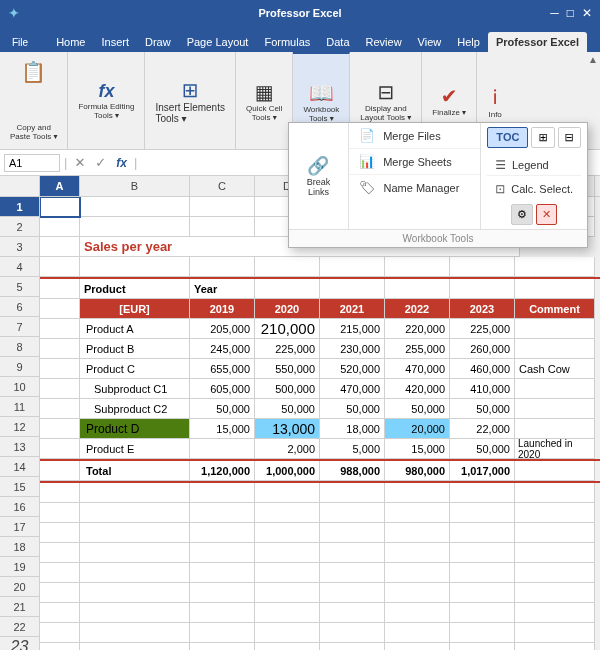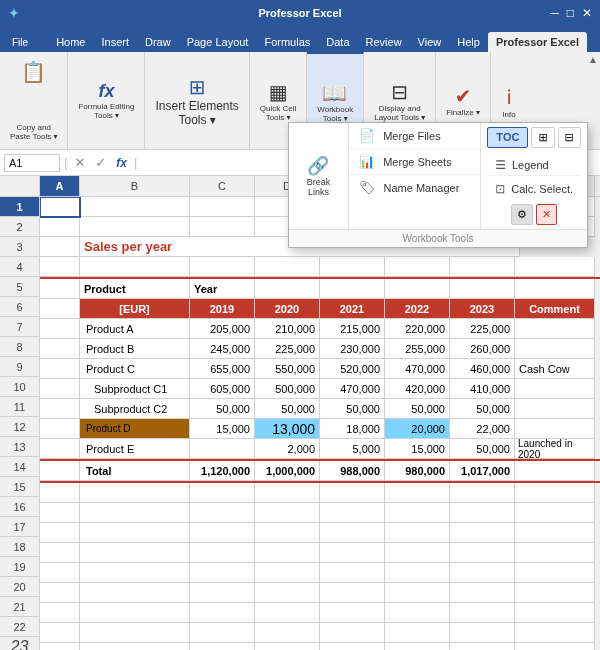--- a/index.html
+++ b/index.html
@@ -49,21 +49,21 @@
     <div style="display:flex; flex-direction:column; align-items:center; justify-content:center; padding:4px; cursor:pointer; border-radius:3px; flex:1;">
       <span style="font-size:18px; font-style:italic; font-weight:bold; color:#2b579a;">fx</span>
       <span style="font-size:8px; text-align:center; color:#333; white-space:pre-line;">Formula Editing
 Tools ▾</span>
     </div>
   </div>
 
   <div style="display:flex; flex-direction:column; align-items:center; padding:4px 6px; border-right:1px solid #d0d0d0; min-width:52px;">
     <div style="display:flex; flex-direction:column; align-items:center; justify-content:center; padding:4px; cursor:pointer; border-radius:3px; flex:1;">
       <span style="font-size:20px; color:#2b579a;">⊞</span>
-      <span style="font-size:12px; text-align:center; color:#333; white-space:pre-line;">Insert Elements
+      <span style="font-size:10px; text-align:left; color:#333; white-space:pre-line;">Insert Elements
 Tools ▾</span>
     </div>
   </div>
 
   <div style="display:flex; flex-direction:column; align-items:center; padding:4px 6px; border-right:1px solid #d0d0d0; min-width:52px;">
     <div style="display:flex; flex-direction:column; align-items:center; justify-content:center; padding:4px; cursor:pointer; border-radius:3px; flex:1;">
       <span style="font-size:20px; color:#333;">▦</span>
       <span style="font-size:8px; text-align:center; color:#333; white-space:pre-line;">Quick Cell
 Tools ▾</span>
     </div>
@@ -267,21 +267,21 @@
         <div style="width:65px; height:20px; border-right:1px solid #d0d0d0; border-bottom:1px solid #d0d0d0; background:#c0392b; color:white; font-size:11px; font-weight:600; display:flex; align-items:center; justify-content:center;">2021</div>
         <div style="width:65px; height:20px; border-right:1px solid #d0d0d0; border-bottom:1px solid #d0d0d0; background:#c0392b; color:white; font-size:11px; font-weight:600; display:flex; align-items:center; justify-content:center;">2022</div>
         <div style="width:65px; height:20px; border-right:1px solid #d0d0d0; border-bottom:1px solid #d0d0d0; background:#c0392b; color:white; font-size:11px; font-weight:600; display:flex; align-items:center; justify-content:center;">2023</div>
         <div style="width:80px; height:20px; border-right:1px solid #d0d0d0; border-bottom:1px solid #d0d0d0; background:#c0392b; color:white; font-size:11px; font-weight:600; display:flex; align-items:center; justify-content:center;">Comment</div>
       </div>
 
       <div style="display:flex;">
         <div style="width:40px; height:20px; border-right:1px solid #d0d0d0; border-bottom:1px solid #d0d0d0; background:white;"></div>
         <div style="width:110px; height:20px; border-right:1px solid #d0d0d0; border-bottom:1px solid #d0d0d0; background:white; font-size:11px; padding:0 6px; display:flex; align-items:center;">Product A</div>
         <div style="width:65px; height:20px; border-right:1px solid #d0d0d0; border-bottom:1px solid #d0d0d0; background:white; font-size:11px; padding:0 4px; display:flex; align-items:center; justify-content:flex-end;">205,000</div>
-        <div style="width:65px; height:20px; border-right:1px solid #d0d0d0; border-bottom:1px solid #d0d0d0; background:white; font-size:11px; padding:0 4px; display:flex; align-items:center; justify-content:flex-end;">210,000</div>
+        <div style="width:65px; height:20px; border-right:1px solid #d0d0d0; border-bottom:1px solid #d0d0d0; background:white; font-size:15px; padding:0 4px; display:flex; align-items:center; justify-content:flex-end;">210,000</div>
         <div style="width:65px; height:20px; border-right:1px solid #d0d0d0; border-bottom:1px solid #d0d0d0; background:white; font-size:11px; padding:0 4px; display:flex; align-items:center; justify-content:flex-end;">215,000</div>
         <div style="width:65px; height:20px; border-right:1px solid #d0d0d0; border-bottom:1px solid #d0d0d0; background:white; font-size:11px; padding:0 4px; display:flex; align-items:center; justify-content:flex-end;">220,000</div>
         <div style="width:65px; height:20px; border-right:1px solid #d0d0d0; border-bottom:1px solid #d0d0d0; background:white; font-size:11px; padding:0 4px; display:flex; align-items:center; justify-content:flex-end;">225,000</div>
         <div style="width:80px; height:20px; border-right:1px solid #d0d0d0; border-bottom:1px solid #d0d0d0; background:white;"></div>
       </div>
 
       <div style="display:flex;">
         <div style="width:40px; height:20px; border-right:1px solid #d0d0d0; border-bottom:1px solid #d0d0d0; background:white;"></div>
         <div style="width:110px; height:20px; border-right:1px solid #d0d0d0; border-bottom:1px solid #d0d0d0; background:white; font-size:11px; padding:0 6px; display:flex; align-items:center;">Product B</div>
         <div style="width:65px; height:20px; border-right:1px solid #d0d0d0; border-bottom:1px solid #d0d0d0; background:white; font-size:11px; padding:0 4px; display:flex; align-items:center; justify-content:flex-end;">245,000</div>
@@ -320,21 +320,21 @@
         <div style="width:65px; height:20px; border-right:1px solid #d0d0d0; border-bottom:1px solid #d0d0d0; background:white; font-size:11px; padding:0 4px; display:flex; align-items:center; justify-content:flex-end;">50,000</div>
         <div style="width:65px; height:20px; border-right:1px solid #d0d0d0; border-bottom:1px solid #d0d0d0; background:white; font-size:11px; padding:0 4px; display:flex; align-items:center; justify-content:flex-end;">50,000</div>
         <div style="width:65px; height:20px; border-right:1px solid #d0d0d0; border-bottom:1px solid #d0d0d0; background:white; font-size:11px; padding:0 4px; display:flex; align-items:center; justify-content:flex-end;">50,000</div>
         <div style="width:65px; height:20px; border-right:1px solid #d0d0d0; border-bottom:1px solid #d0d0d0; background:white; font-size:11px; padding:0 4px; display:flex; align-items:center; justify-content:flex-end;">50,000</div>
         <div style="width:65px; height:20px; border-right:1px solid #d0d0d0; border-bottom:1px solid #d0d0d0; background:white; font-size:11px; padding:0 4px; display:flex; align-items:center; justify-content:flex-end;">50,000</div>
         <div style="width:80px; height:20px; border-right:1px solid #d0d0d0; border-bottom:1px solid #d0d0d0; background:white;"></div>
       </div>
 
       <div style="display:flex;">
         <div style="width:40px; height:20px; border-right:1px solid #d0d0d0; border-bottom:1px solid #d0d0d0; background:white;"></div>
-        <div style="width:110px; height:20px; border-right:1px solid #d0d0d0; border-bottom:1px solid #d0d0d0; background:#a16207; font-size:10px; padding:0 6px; display:flex; align-items:center;">Product D</div>
+        <div style="width:110px; height:20px; border-right:1px solid #d0d0d0; border-bottom:1px solid #d0d0d0; background:#4d7c0f; font-size:12px; padding:0 6px; display:flex; align-items:center;">Product D</div>
         <div style="width:65px; height:20px; border-right:1px solid #d0d0d0; border-bottom:1px solid #d0d0d0; background:white; font-size:11px; padding:0 4px; display:flex; align-items:center; justify-content:flex-end;">15,000</div>
         <div style="width:65px; height:20px; border-right:1px solid #d0d0d0; border-bottom:1px solid #d0d0d0; background:#7dd3fc; font-size:14px; padding:0 4px; display:flex; align-items:center; justify-content:flex-end;">13,000</div>
         <div style="width:65px; height:20px; border-right:1px solid #d0d0d0; border-bottom:1px solid #d0d0d0; background:white; font-size:11px; padding:0 4px; display:flex; align-items:center; justify-content:flex-end;">18,000</div>
         <div style="width:65px; height:20px; border-right:1px solid #d0d0d0; border-bottom:1px solid #d0d0d0; background:#7dd3fc; font-size:11px; padding:0 4px; display:flex; align-items:center; justify-content:flex-end;">20,000</div>
         <div style="width:65px; height:20px; border-right:1px solid #d0d0d0; border-bottom:1px solid #d0d0d0; background:white; font-size:11px; padding:0 4px; display:flex; align-items:center; justify-content:flex-end;">22,000</div>
         <div style="width:80px; height:20px; border-right:1px solid #d0d0d0; border-bottom:1px solid #d0d0d0; background:white;"></div>
       </div>
 
       <div style="display:flex;">
         <div style="width:40px; height:20px; border-right:1px solid #d0d0d0; border-bottom:1px solid #d0d0d0; background:white;"></div>

